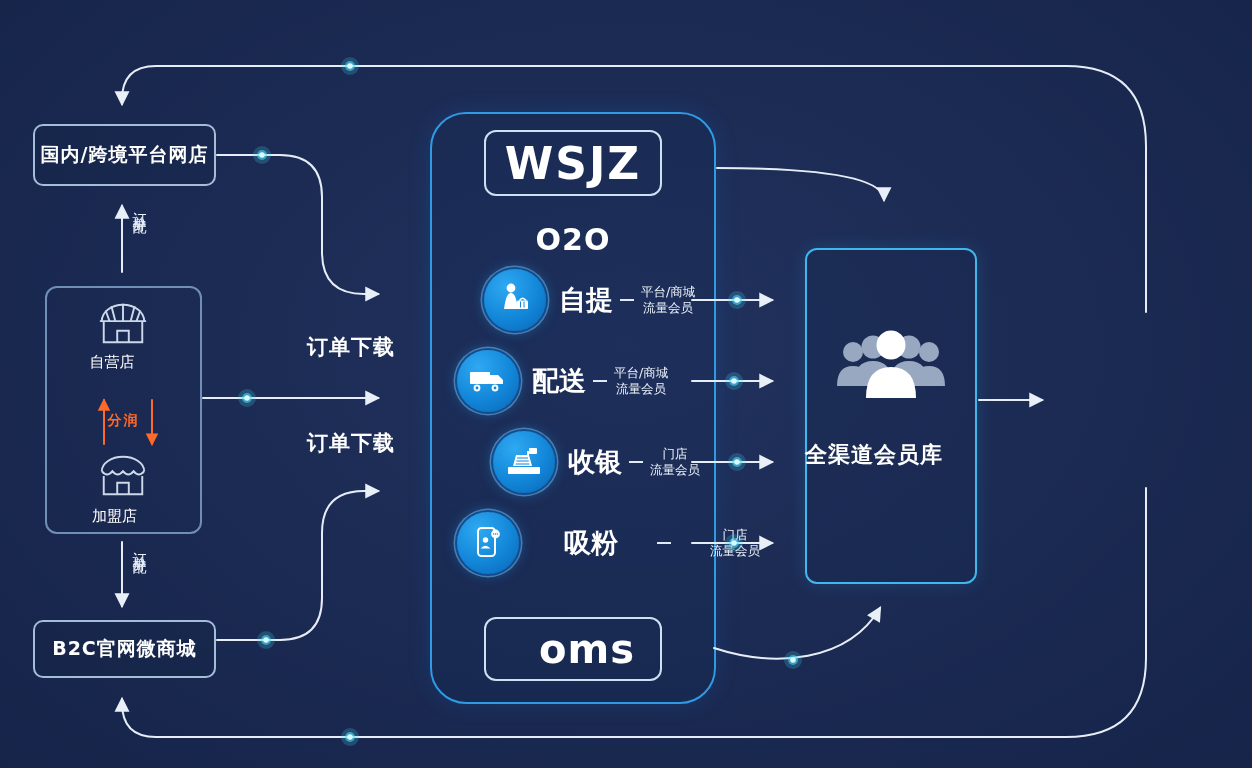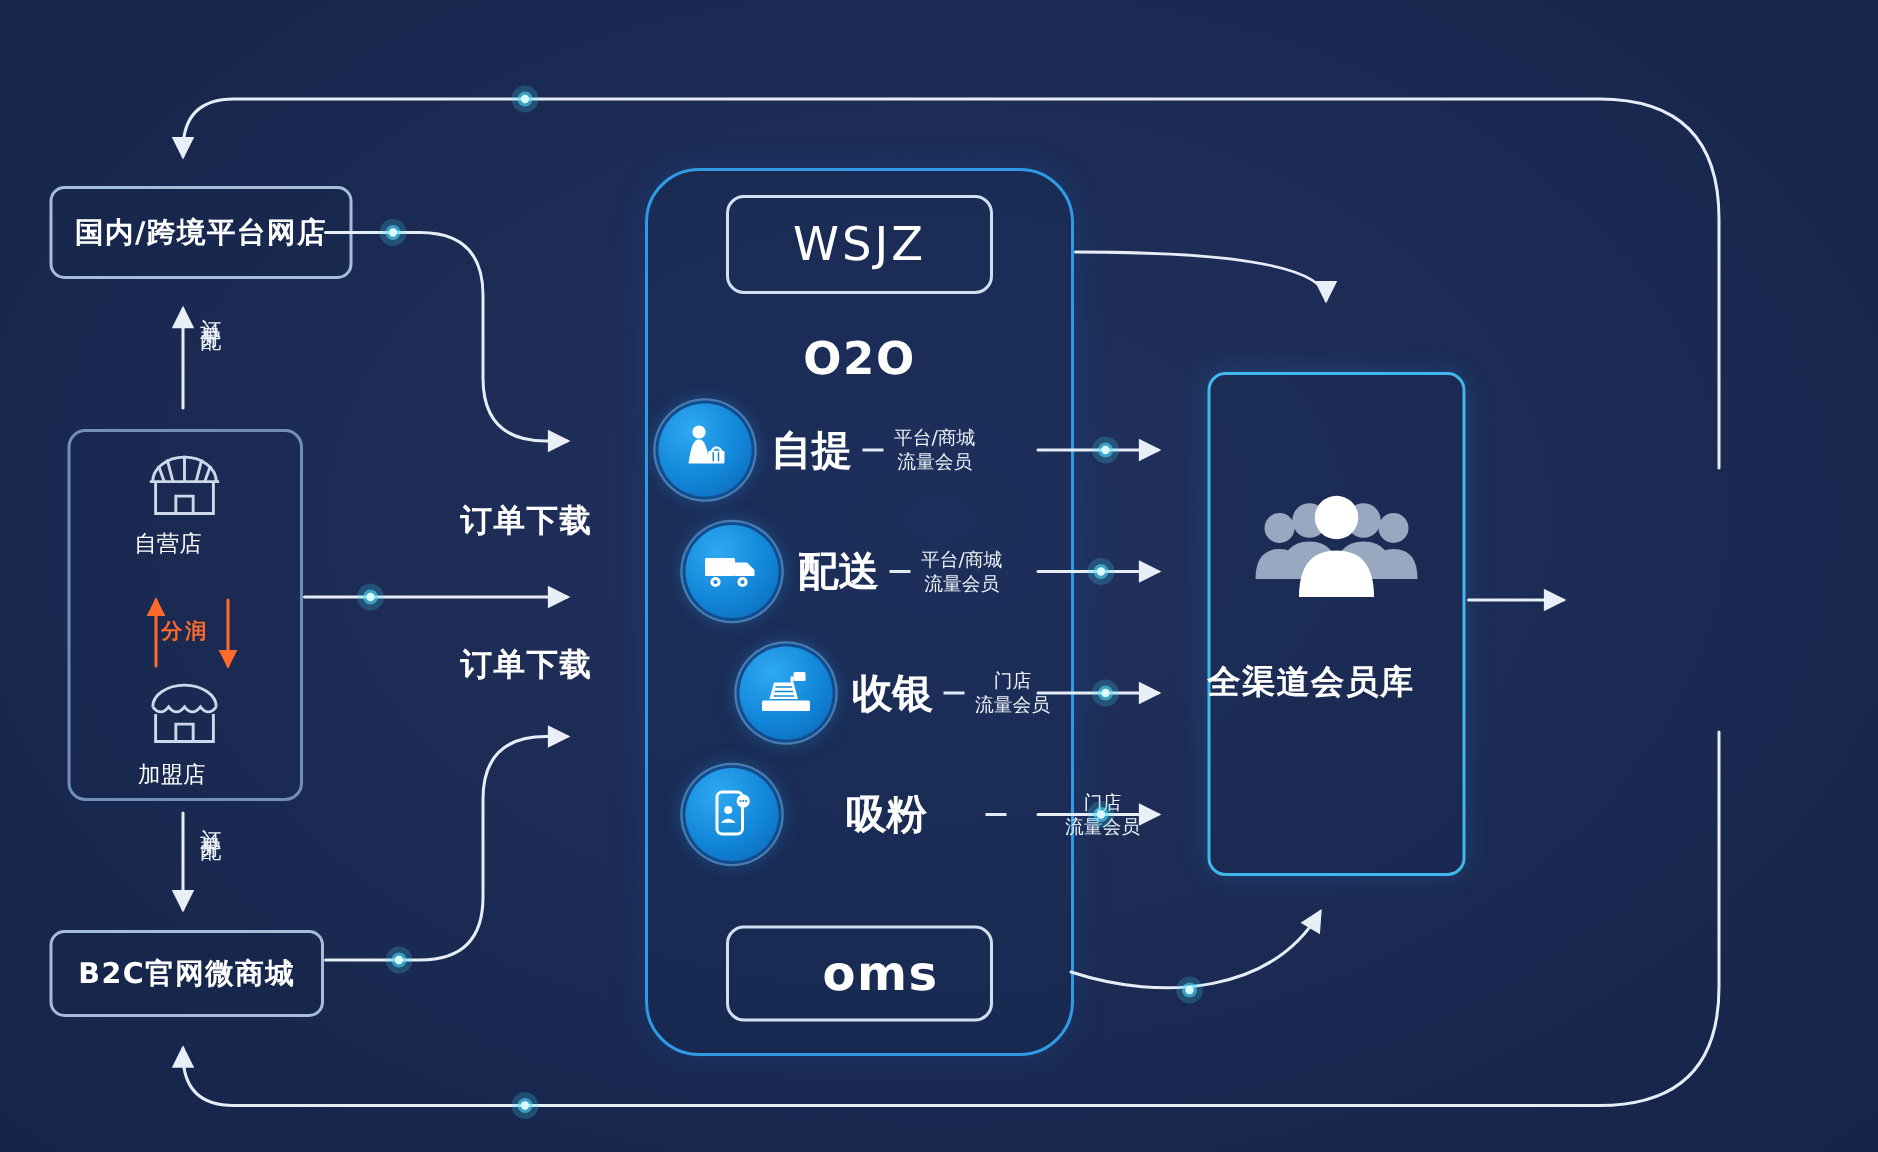--- a/index.html
+++ b/index.html
@@ -10,22 +10,22 @@
   }
   .connectors{position:absolute;inset:0;z-index:3;pointer-events:none;}
   .node{position:absolute;z-index:2;display:flex;align-items:center;justify-content:center;text-align:center;box-sizing:border-box;}
   .outline-box{border:2px solid rgba(190,216,242,.85);border-radius:10px;background:rgba(20,34,66,.25);}
   .edge-box{font-size:19px;font-weight:bold;letter-spacing:1px;}
   .store-box{border:2px solid rgba(160,198,235,.65);border-radius:12px;background:transparent;}
   .vlabel{position:absolute;z-index:2;writing-mode:vertical-rl;text-orientation:upright;font-size:14px;letter-spacing:3px;color:#e9eff7;}
   .dl-label{position:absolute;z-index:2;font-size:21px;font-weight:bold;letter-spacing:1px;}
   .center-box{border:2px solid #2f9be4;border-radius:36px;background:rgba(24,42,84,.35);box-shadow:0 0 22px rgba(30,120,220,.18);}
   .inner-pill{border:2px solid #cfe0f2;border-radius:12px;background:transparent;}
-  .wsjz{font-size:31px;font-weight:normal;letter-spacing:2px;}
-  .oms{font-size:32px;font-weight:bold;letter-spacing:1px;padding-left:28px;}
+  .wsjz{font-size:44px;font-weight:bold;letter-spacing:2px;}
+  .oms{font-size:40px;font-weight:bold;letter-spacing:1px;padding-left:28px;}
   .o2o{font-size:30px;font-weight:bold;letter-spacing:1px;}
   .svc-row{position:absolute;z-index:2;display:flex;align-items:center;height:62px;}
   .svc-circle{
     width:62px;height:62px;border-radius:50%;flex:0 0 62px;
     background:radial-gradient(circle at 35% 28%, #2fa9f2 0%, #1286d8 55%, #0b64b4 100%);
     box-shadow:0 0 0 2px rgba(10,70,140,.9),0 0 0 3.5px rgba(130,205,250,.45),0 0 14px rgba(35,150,240,.55);
     display:flex;align-items:center;justify-content:center;
   }
   .svc-label{font-size:27px;font-weight:bold;margin-left:13px;white-space:nowrap;}
   .dash{width:14px;height:2px;background:#e2eaf5;margin:0 7px;flex:0 0 14px;}
@@ -133,21 +133,21 @@
           <circle r="2.8" fill="#d9fbff"></circle>
         </g>
       <g transform="translate(793,660)">
           <circle r="9" fill="#3fd4f0" opacity="0.22"></circle>
           <circle r="5" fill="#52e2ff" opacity="0.55"></circle>
           <circle r="2.8" fill="#d9fbff"></circle>
         </g>
     </g>
   </svg>
 
-  <div class="node outline-box edge-box" style="left:33px;top:124px;width:202px;height:62px;">
+  <div class="node outline-box edge-box" style="left:33px;top:124px;width:183px;height:62px;">
     <span>国内/跨境平台网店</span>
   </div>
 
   <div class="vlabel" style="left:131px;top:201px;">订单分配</div>
 
   <div class="node store-box" style="left:45px;top:286px;width:157px;height:248px;"></div>
 
   <div class="iconwrap" style="left:91px;top:298px;width:64px;height:52px;">
     <svg viewBox="0 0 64 54" width="64" height="52">
       <g fill="none" stroke="#cdd8ea" stroke-width="2">
@@ -191,21 +191,21 @@
   <div class="node center-box" style="left:430px;top:112px;width:286px;height:592px;"></div>
 
   <div class="node inner-pill wsjz" style="left:484px;top:130px;width:178px;height:66px;">
     <span>WSJZ</span>
   </div>
 
   <div class="node o2o" style="left:430px;top:222px;width:286px;height:34px;">
     <span>O2O</span>
   </div>
 
-  <div class="svc-row" style="left:439px;top:269px;">
+  <div class="svc-row" style="left:484px;top:269px;">
     <div class="svc-circle">
       <svg viewBox="0 0 44 44" width="44" height="44">
         <g fill="#ffffff">
           <circle cx="18" cy="10" r="4.4"></circle>
           <path d="M18,15 C14.5,15 12.6,19.5 11,31 L25,31 C23.4,19.5 21.5,15 18,15 Z"></path>
           <rect x="24" y="22.5" width="11" height="8.5" rx="1"></rect>
         </g>
         <path d="M26.5,22.5 q3,-4.5 6.5,0" fill="none" stroke="#ffffff" stroke-width="1.6"></path>
         <g stroke="#1286d8" stroke-width="1">
             <path d="M27.5,23.5 v6 M31,23.5 v6"></path>

